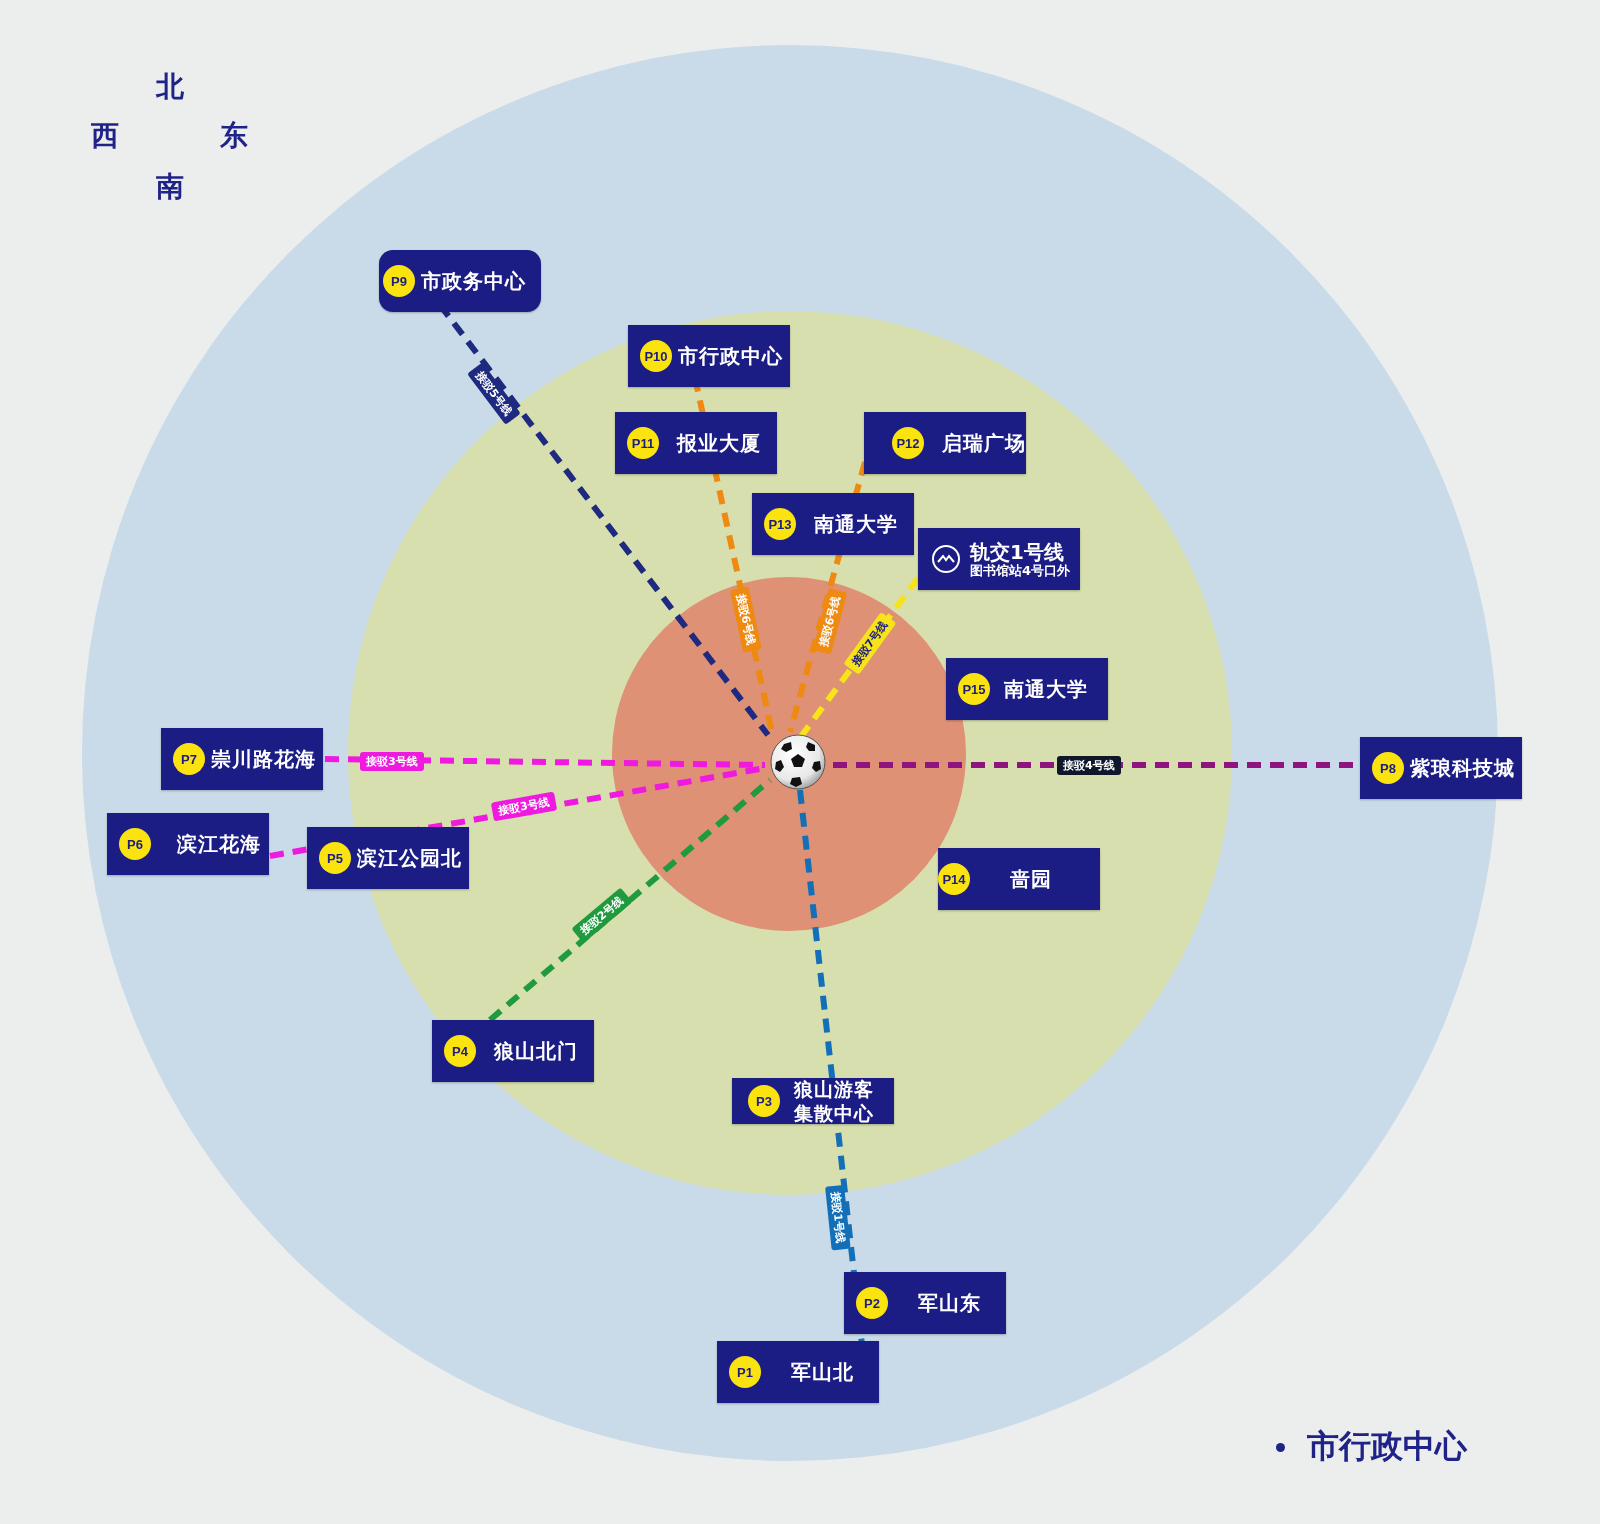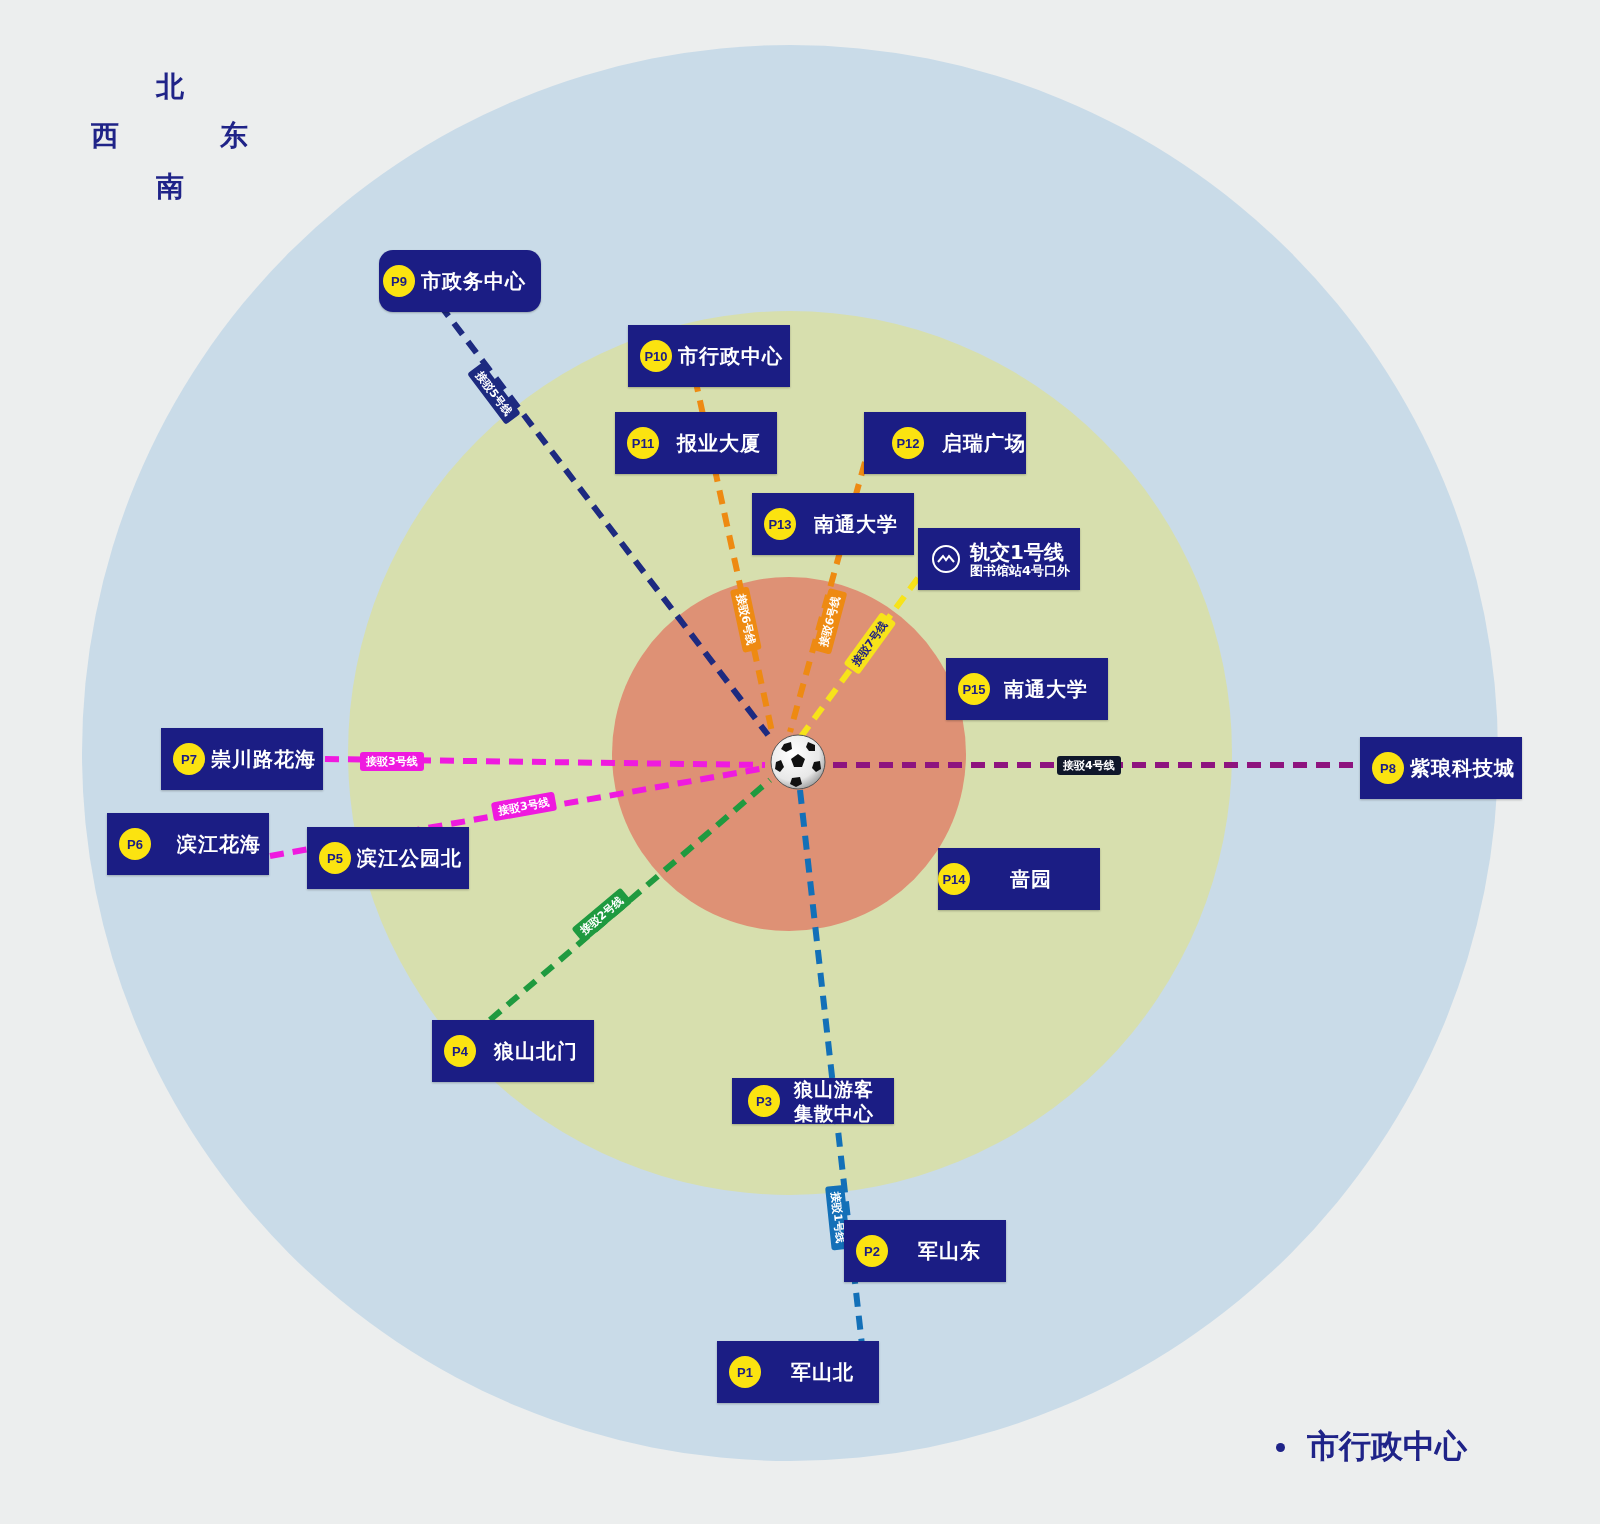--- a/index.html
+++ b/index.html
@@ -112,21 +112,21 @@
   <div class="badge">P4</div>
   <span class="stop-name" style="margin-left:18px;">狼山北门</span>
 </div>
 <div class="stop" style="left:732px;top:1078px;width:162px;height:46px;padding-left:16px;box-sizing:border-box;">
   <div class="badge">P3</div>
   <div style="margin-left:14px;display:flex;flex-direction:column;">
     <span class="stop-name2">狼山游客</span>
     <span class="stop-name2">集散中心</span>
   </div>
 </div>
-<div class="stop" style="left:844px;top:1220px;width:162px;height:62px;padding-left:12px;box-sizing:border-box;">
+<div class="stop" style="left:844px;top:1272px;width:162px;height:62px;padding-left:12px;box-sizing:border-box;">
   <div class="badge">P2</div>
   <span class="stop-name" style="margin-left:30px;">军山东</span>
 </div>
 <div class="stop" style="left:717px;top:1341px;width:162px;height:62px;padding-left:12px;box-sizing:border-box;">
   <div class="badge">P1</div>
   <span class="stop-name" style="margin-left:30px;">军山北</span>
 </div>
 
 <div class="ball">
   <svg width="56" height="56" viewBox="0 0 56 56">

